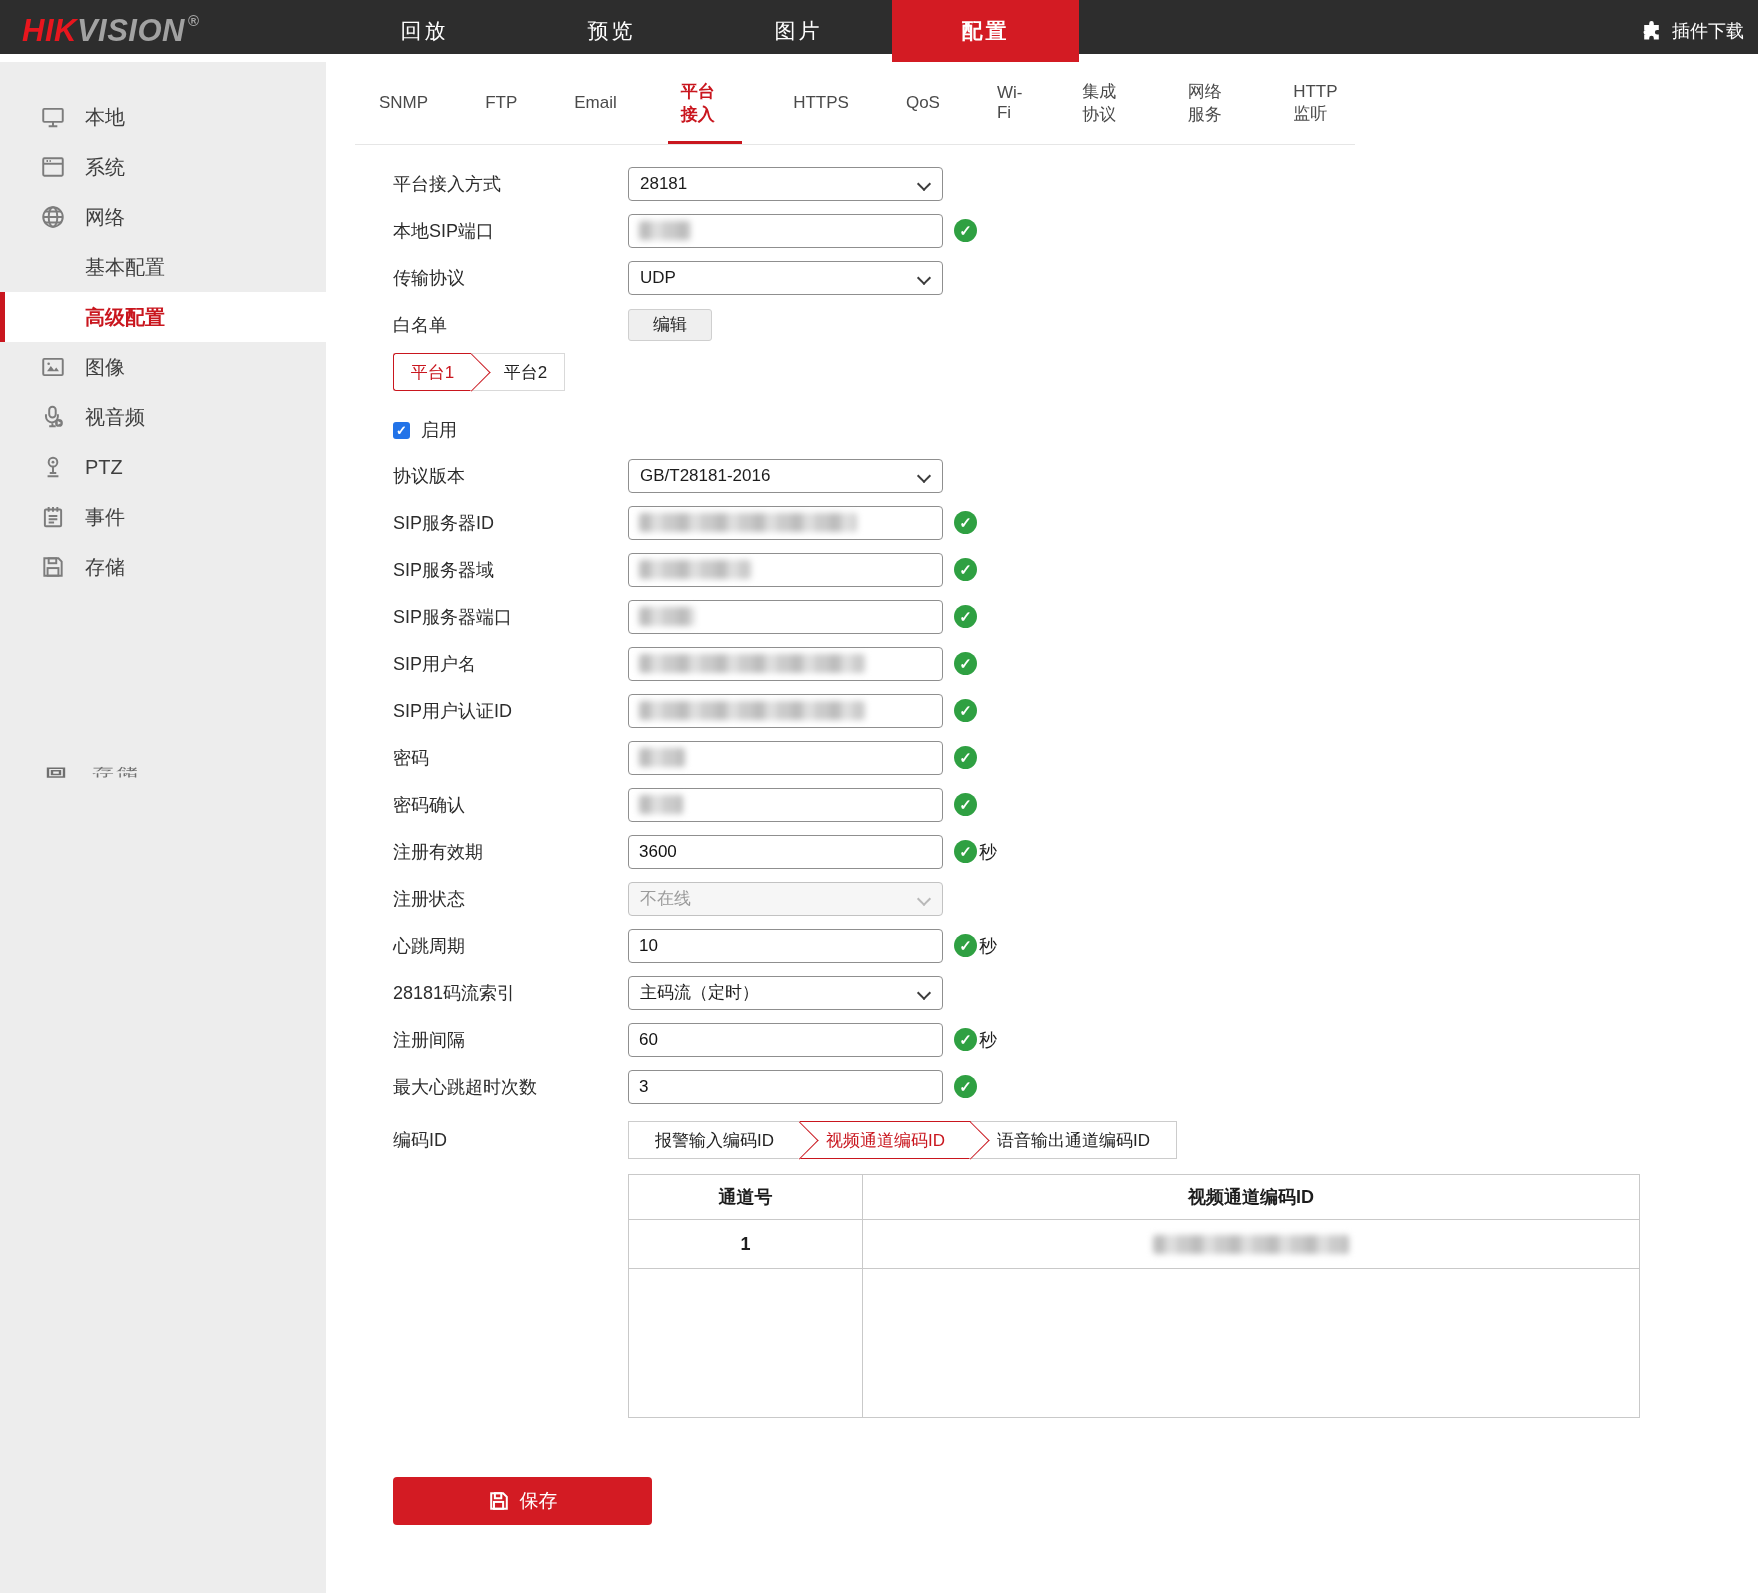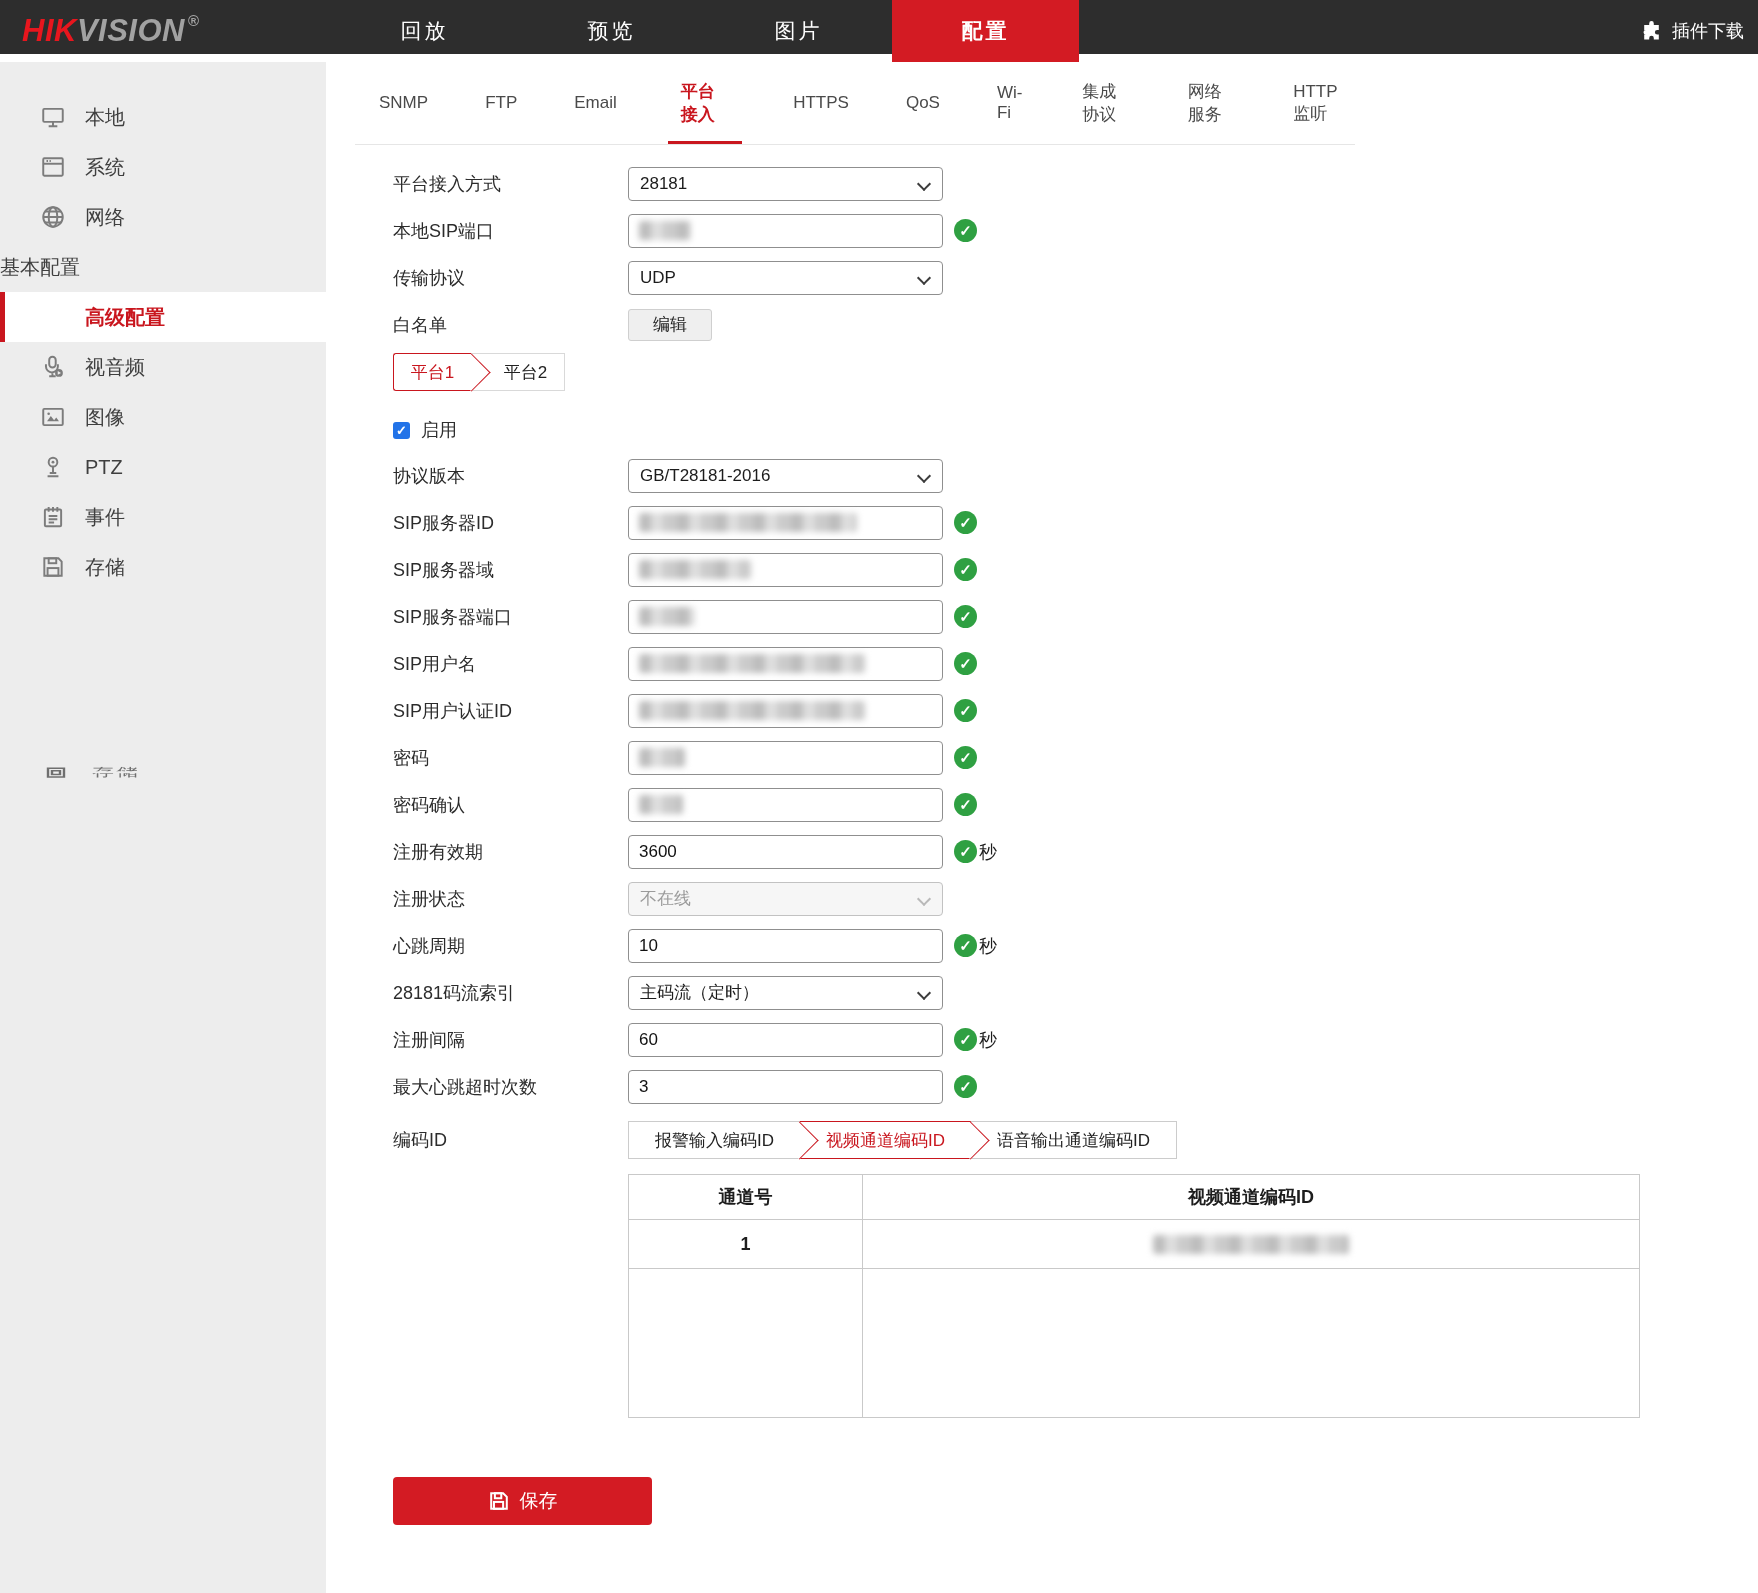--- a/index.html
+++ b/index.html
@@ -20,21 +20,21 @@
                  color:#fff; font-size:21px; letter-spacing:3px; cursor:pointer; }
   .topnav-item.active { background:#d31b23; font-weight:bold; }
   .plugin { position:absolute; right:14px; top:0; height:62px; display:flex; align-items:center; gap:8px;
             color:#fff; font-size:18px; cursor:pointer; }
   
   .sidebar { position:absolute; top:62px; left:0; width:326px; bottom:0; background:#ededed; }
   .side-list { list-style:none; padding-top:30px; }
   .side-item { height:50px; display:flex; align-items:center; font-size:20px; color:#3f3f3f; cursor:pointer; }
   .side-item .ic { width:26px; height:26px; margin-left:40px; flex:none; display:flex; align-items:center; justify-content:center; }
   .side-item .lbl { margin-left:19px; }
-  .side-sub { height:50px; display:flex; align-items:center; font-size:20px; color:#3f3f3f; cursor:pointer; }
+  .side-sub { height:50px; display:flex; align-items:center; padding-left:85px; font-size:20px; color:#3f3f3f; cursor:pointer; }
   .side-sub.selected { background:#fff; border-left:5px solid #c9161e; padding-left:80px; color:#c9161e; font-weight:bold; }
   .glitch { position:absolute; top:688px; left:0; width:100%; height:44px; display:flex; align-items:center; color:#6f6f6f; }
   .glitch .ic { width:40px; height:24px; margin-left:36px; transform:scaleY(.62); }
   .glitch .lbl { margin-left:16px; font-size:22px; transform:scaleY(.55); letter-spacing:2px;
                  clip-path:polygon(0 18%,100% 18%,100% 46%,0 46%,0 58%,100% 58%,100% 90%,0 90%); }
   
   .content { position:absolute; left:326px; top:62px; right:0; bottom:0; background:#fff; }
   .tabbar { margin-left:29px; width:1000px; height:83px; padding-left:18px; border-bottom:1px solid #e6e6e6;
             display:flex; align-items:stretch; gap:45px; font-size:17px; color:#4a4a4a; }
   .tab { display:flex; align-items:center; padding:3px 6px 0 6px; border-bottom:3px solid transparent; cursor:pointer; }
@@ -154,37 +154,37 @@
     </li>
     <li class="side-sub">
       <span>基本配置</span>
     </li>
     <li class="side-sub selected">
       <span>高级配置</span>
     </li>
     <li class="side-item">
       <span class="ic">
         <svg width="26" height="26" viewBox="0 0 24 24" fill="none" stroke="#7c7c7c" stroke-width="1.8">
+          <rect x="3" y="4.5" width="18" height="15" rx="1"></rect>
+            <path d="M6.5 16l3.5-5 3 4 2-2.5 2.5 3.5z" fill="#7c7c7c" stroke="none"></path>
+            <circle cx="8" cy="9" r="1.2" fill="#7c7c7c" stroke="none"></circle>
+        </svg>
+        </span>
+      <span class="lbl">图像</span>
+    </li>
+    <li class="side-item">
+      <span class="ic">
+        <svg width="26" height="26" viewBox="0 0 24 24" fill="none" stroke="#7c7c7c" stroke-width="1.8">
           <rect x="8.5" y="2.5" width="6" height="10" rx="3"></rect>
             <path d="M5.5 9.5v2a5.5 5.5 0 0 0 11 0v-2M11.5 17v3.5M8.5 20.5h6"></path>
           <circle cx="17.5" cy="17.5" r="3.6" fill="#7c7c7c" stroke="none"></circle>
             <path d="M16.4 15.8l3 1.7-3 1.7z" fill="#ededed" stroke="none"></path>
         </svg>
         </span>
       <span class="lbl">视音频</span>
-    </li>
-    <li class="side-item">
-      <span class="ic">
-        <svg width="26" height="26" viewBox="0 0 24 24" fill="none" stroke="#7c7c7c" stroke-width="1.8">
-          <rect x="3" y="4.5" width="18" height="15" rx="1"></rect>
-            <path d="M6.5 16l3.5-5 3 4 2-2.5 2.5 3.5z" fill="#7c7c7c" stroke="none"></path>
-            <circle cx="8" cy="9" r="1.2" fill="#7c7c7c" stroke="none"></circle>
-        </svg>
-        </span>
-      <span class="lbl">图像</span>
     </li>
     <li class="side-item">
       <span class="ic">
         <svg width="26" height="26" viewBox="0 0 24 24" fill="none" stroke="#7c7c7c" stroke-width="1.8">
           <circle cx="12" cy="7.5" r="4"></circle>
             <circle cx="12" cy="7.5" r="1.3" fill="#7c7c7c" stroke="none"></circle>
             <path d="M12 11.5v5M7 20.5h10M9 17.5h6"></path>
         </svg>
         </span>
       <span class="lbl">PTZ</span>

